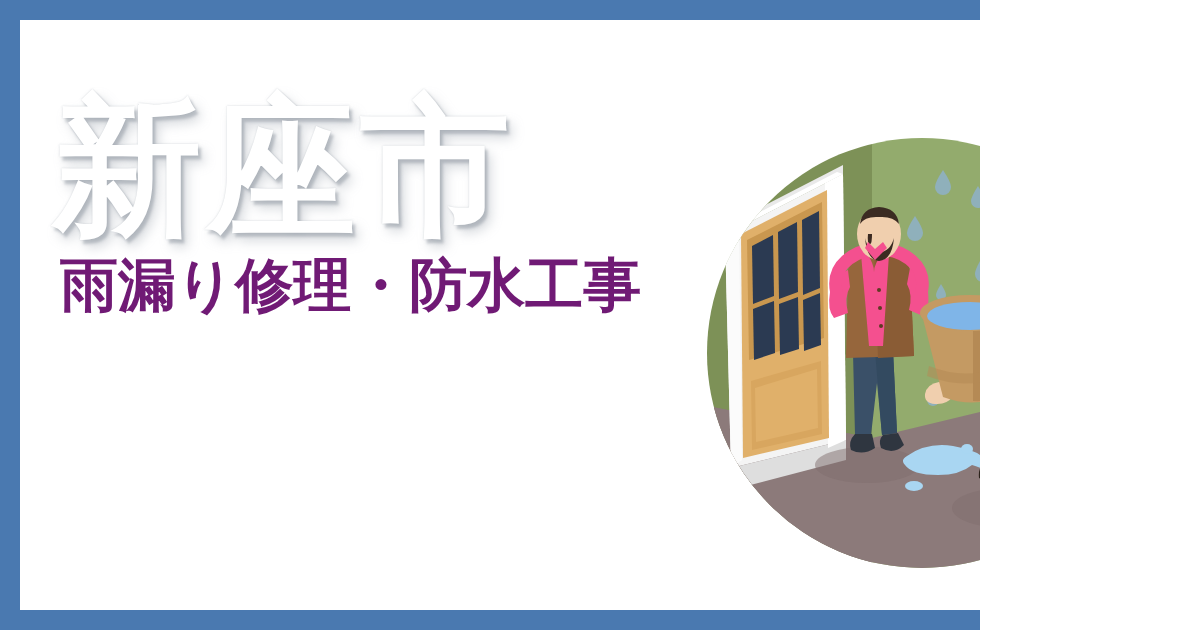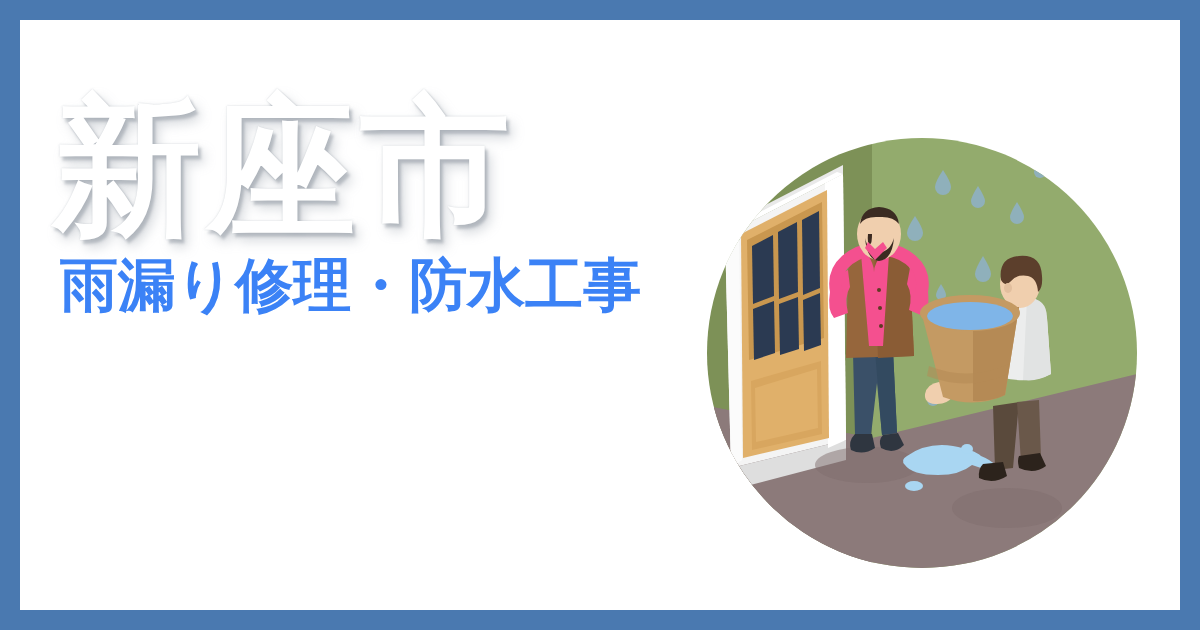--- a/index.html
+++ b/index.html
@@ -3,21 +3,21 @@
 <meta charset="utf-8">
 <title>新座市 雨漏り修理・防水工事 業者の選び方</title>
 <style>
   html, body {
     margin: 0;
     padding: 0;
     background: #ffffff;
   }
   #canvas {
     position: relative;
-    width: 1200px;
+    width: 980px;
     height: 630px;
     background: #ffffff;
     overflow: hidden;
     font-family: "Liberation Sans", "DejaVu Sans", sans-serif;
   }
   
   .frame-bar {
     position: absolute;
     background: #4a79b0;
   }
@@ -43,21 +43,21 @@
        3px 4px 3px rgba(140,148,158,0.50),
        6px 8px 12px rgba(150,158,168,0.38),
        0 0 2px rgba(170,176,184,0.55);
     margin: 0;
     white-space: nowrap;
   }
   .title-sub {
     font-size: 58px;
     line-height: 1.0;
     font-weight: 700;
-    color: #3b82f6;
+    color: #701a75;
     letter-spacing: 0px;
     margin: 14px 0 0 8px;
     white-space: nowrap;
   }
   .title-third {
     font-size: 92px;
     line-height: 1.0;
     font-weight: 700;
     color: #3db4f2;
     letter-spacing: 2px;

